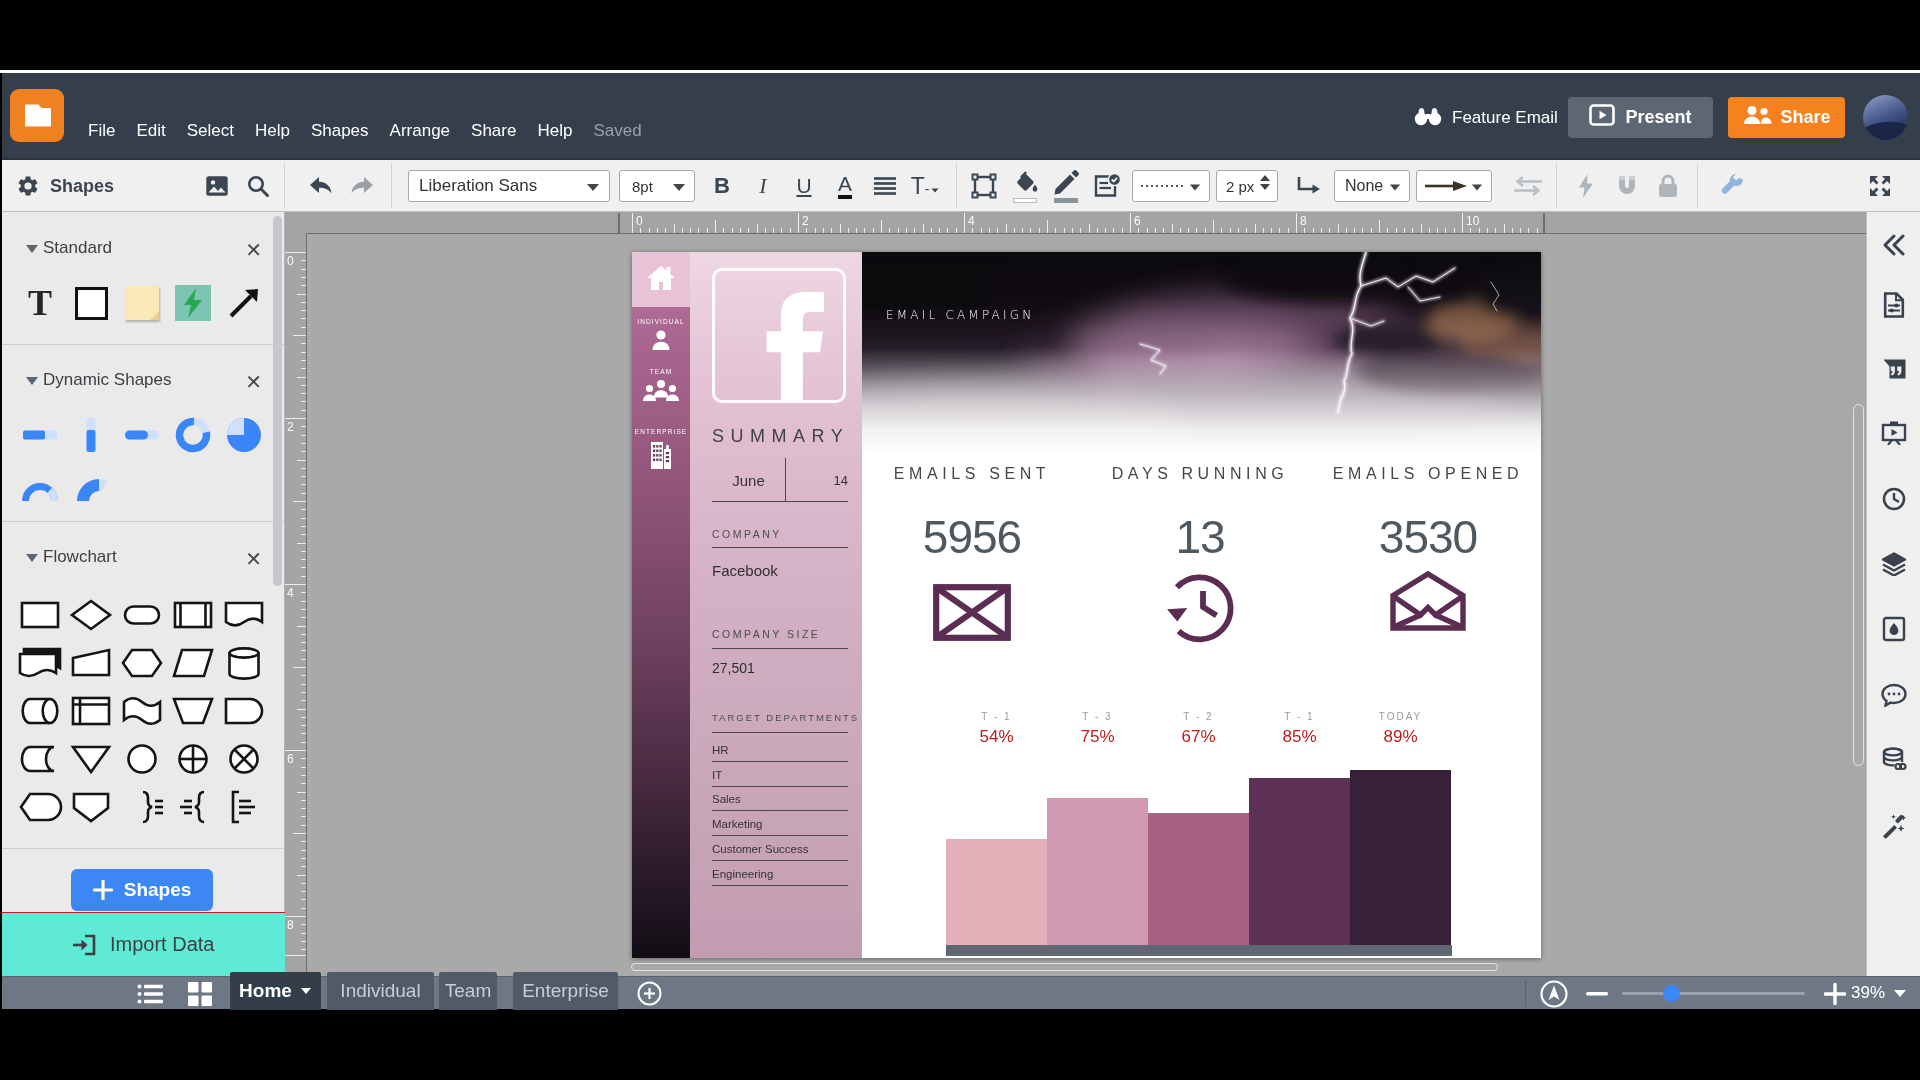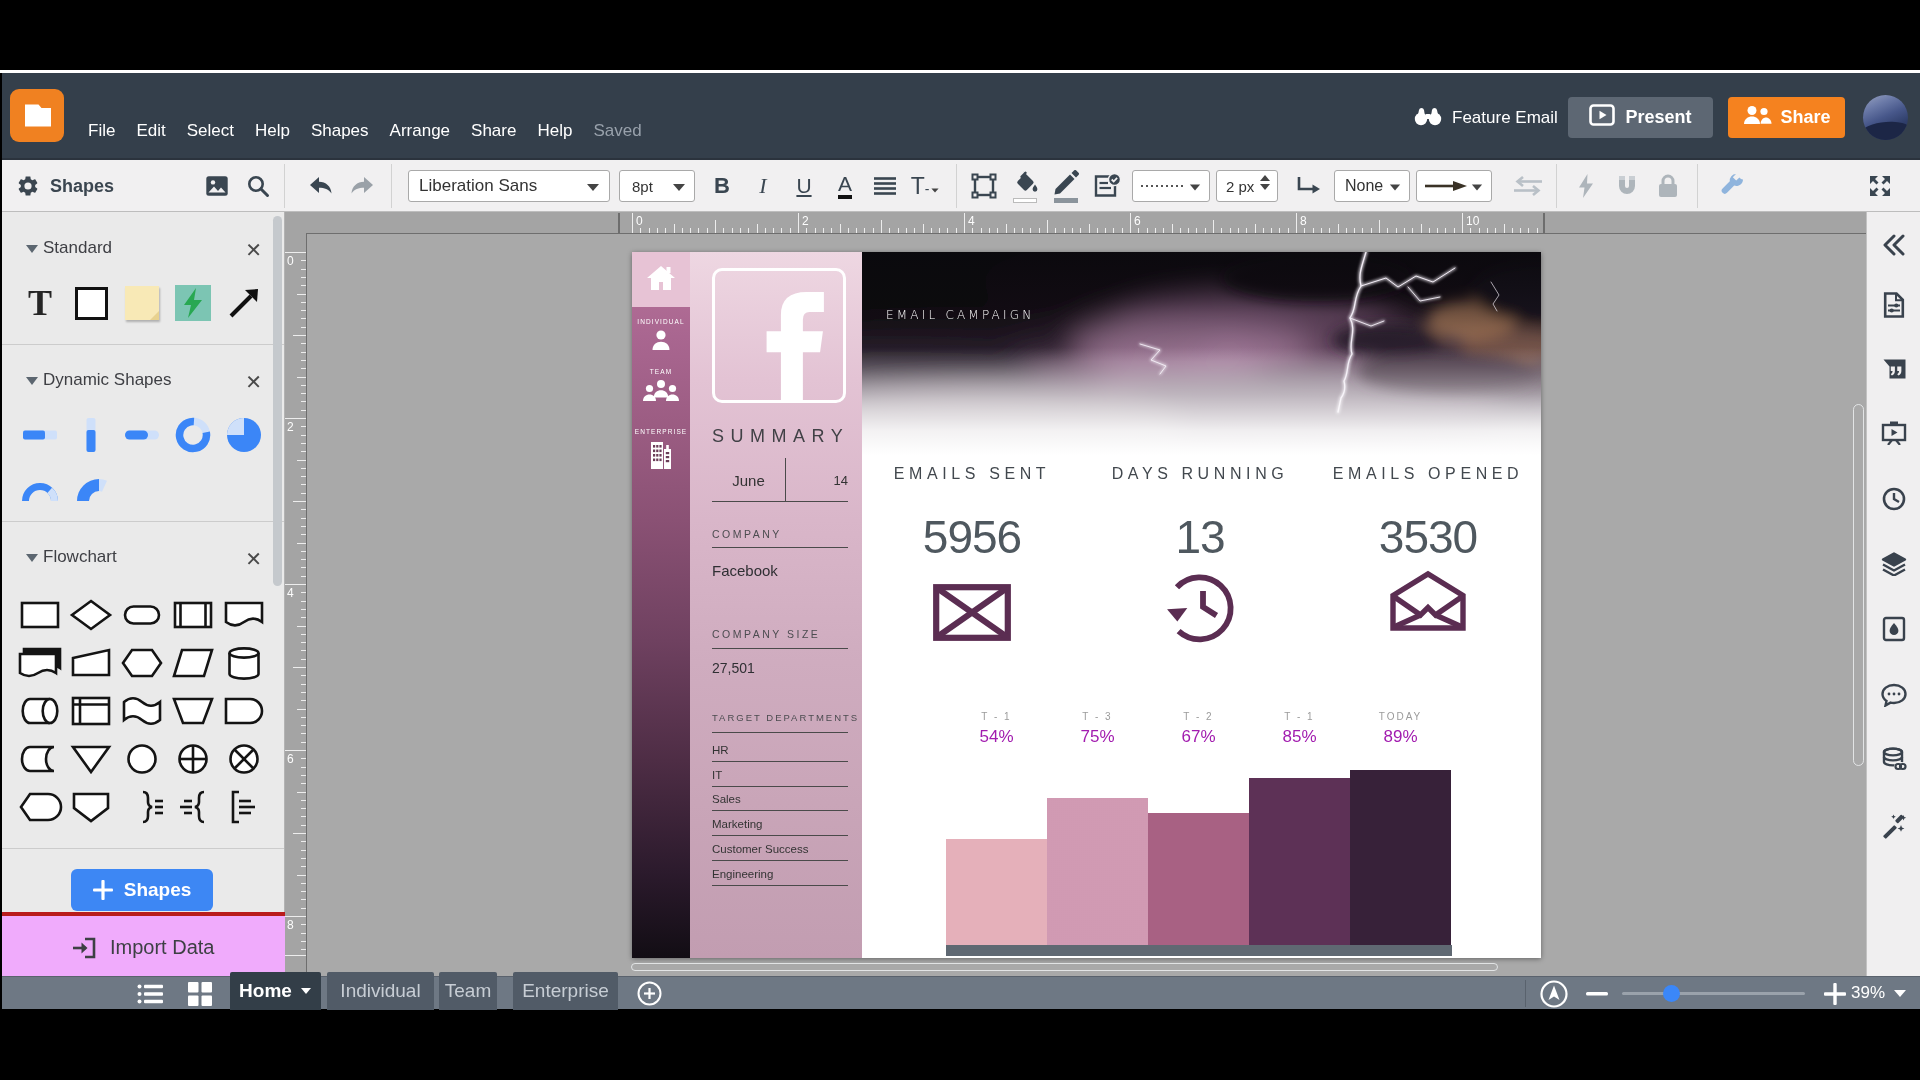--- a/index.html
+++ b/index.html
@@ -33,21 +33,21 @@
   
   #left-panel { position:absolute; left:0; top:212px; width:285px; height:764px; background:#eaeaea; border-right:1px solid #b3b3b3; }
   .section-header { position:absolute; left:0; width:100%; height:24px; }
   .sec-caret { position:absolute; left:26px; top:7px; width:0; height:0; border-left:6px solid transparent; border-right:6px solid transparent; border-top:8px solid #5c6670; }
   .sec-title { position:absolute; left:43px; top:0; font-size:17px; color:#3e3f44; }
   .sec-close { position:absolute; right:22px; top:0px; font-size:20px; color:#4a4a4a; font-weight:400; }
   .sec-divider { position:absolute; left:0; width:100%; height:1px; background:#cccccc; }
   .shape-cell { position:absolute; width:46px; height:46px; display:flex; align-items:center; justify-content:center; }
   #panel-scroll { position:absolute; right:2px; top:4px; width:9px; height:370px; background:#c5c9cd; border-radius:5px; }
   #add-shapes-btn { position:absolute; left:71px; top:657px; width:142px; height:42px; background:#3d87f4; border-radius:6px; color:#fff; display:flex; align-items:center; justify-content:center; gap:11px; font-size:19px; font-weight:bold; }
-  #import-row { position:absolute; left:0; top:700px; width:289px; height:64px; background:#f0abfc; border-top:4px solid #b91c1c; }
+  #import-row { position:absolute; left:0; top:700px; width:289px; height:64px; background:#5eead4; border-top:1px solid #b91c1c; }
   #import-label { position:absolute; left:110px; top:20px; font-size:20px; color:#3d4044; }
 
   
   #canvas-zone { position:absolute; left:285px; top:212px; width:1581px; height:764px; background:#a4a4a4; }
   #h-ruler { position:absolute; left:0; top:1px; width:1581px; height:20px; background:#a4a4a4; }
   #v-ruler { position:absolute; left:0; top:21px; width:21px; height:743px; background:#a4a4a4; }
   #viewport { position:absolute; left:21px; top:21px; width:1560px; height:743px; background:#a9a9a9; border-top:1px solid #6e6e6e; border-left:1px solid #6e6e6e; overflow:hidden; }
   .h-tick { position:absolute; width:1px; background:rgba(255,255,255,.8); bottom:0; }
   .h-num { position:absolute; top:1px; font-size:12px; color:#fdfdfd; }
   .v-tick { position:absolute; height:1px; background:rgba(255,255,255,.8); right:0; }
@@ -89,21 +89,21 @@
   #main-area { position:absolute; left:230px; top:0; width:679px; height:706px; background:#fff; }
   #storm { position:absolute; left:0; top:0; width:679px; height:230px; }
   #doc-title-main { position:absolute; left:23px; top:10px; font-size:31px; font-weight:200; letter-spacing:0px; color:#fdfdfd; font-family:'DejaVu Sans', sans-serif; }
   #doc-subtitle { position:absolute; left:24px; top:56px; font-size:12px; letter-spacing:3.2px; color:#fff; font-weight:200; font-family:'DejaVu Sans', sans-serif; }
   .stat-col { position:absolute; top:210px; width:228px; text-align:center; }
   .stat-label { font-size:16px; letter-spacing:4.6px; color:#42484e; margin-top:3px; }
   .stat-value { margin-top:27px; font-size:46px; color:#4f585f; letter-spacing:-1px; }
   .stat-icon { margin-top:13px; height:70px; display:flex; align-items:center; justify-content:center; }
   #leads-title { position:absolute; left:0; top:412px; width:679px; text-align:center; font-size:15.5px; letter-spacing:3.6px; color:#333; }
   .chart-tlabel { position:absolute; top:459px; width:101px; text-align:center; font-size:10px; letter-spacing:2px; color:#9b9b9b; }
-  .chart-pct { position:absolute; top:475px; width:101px; text-align:center; font-size:17px; color:#a21caf; }
+  .chart-pct { position:absolute; top:475px; width:101px; text-align:center; font-size:17px; color:#b91c1c; }
   .chart-bar { position:absolute; }
   #chart-axis { position:absolute; left:84px; top:693px; width:506px; height:11px; background:#5f6872; }
 </style>
 </head>
 <body>
 
 <div id="app">
 
   <div id="white-strip"></div>
   <div id="left-window-edge" style="position:absolute;left:0;top:73px;width:2px;height:936px;background:#000;z-index:50"></div>

